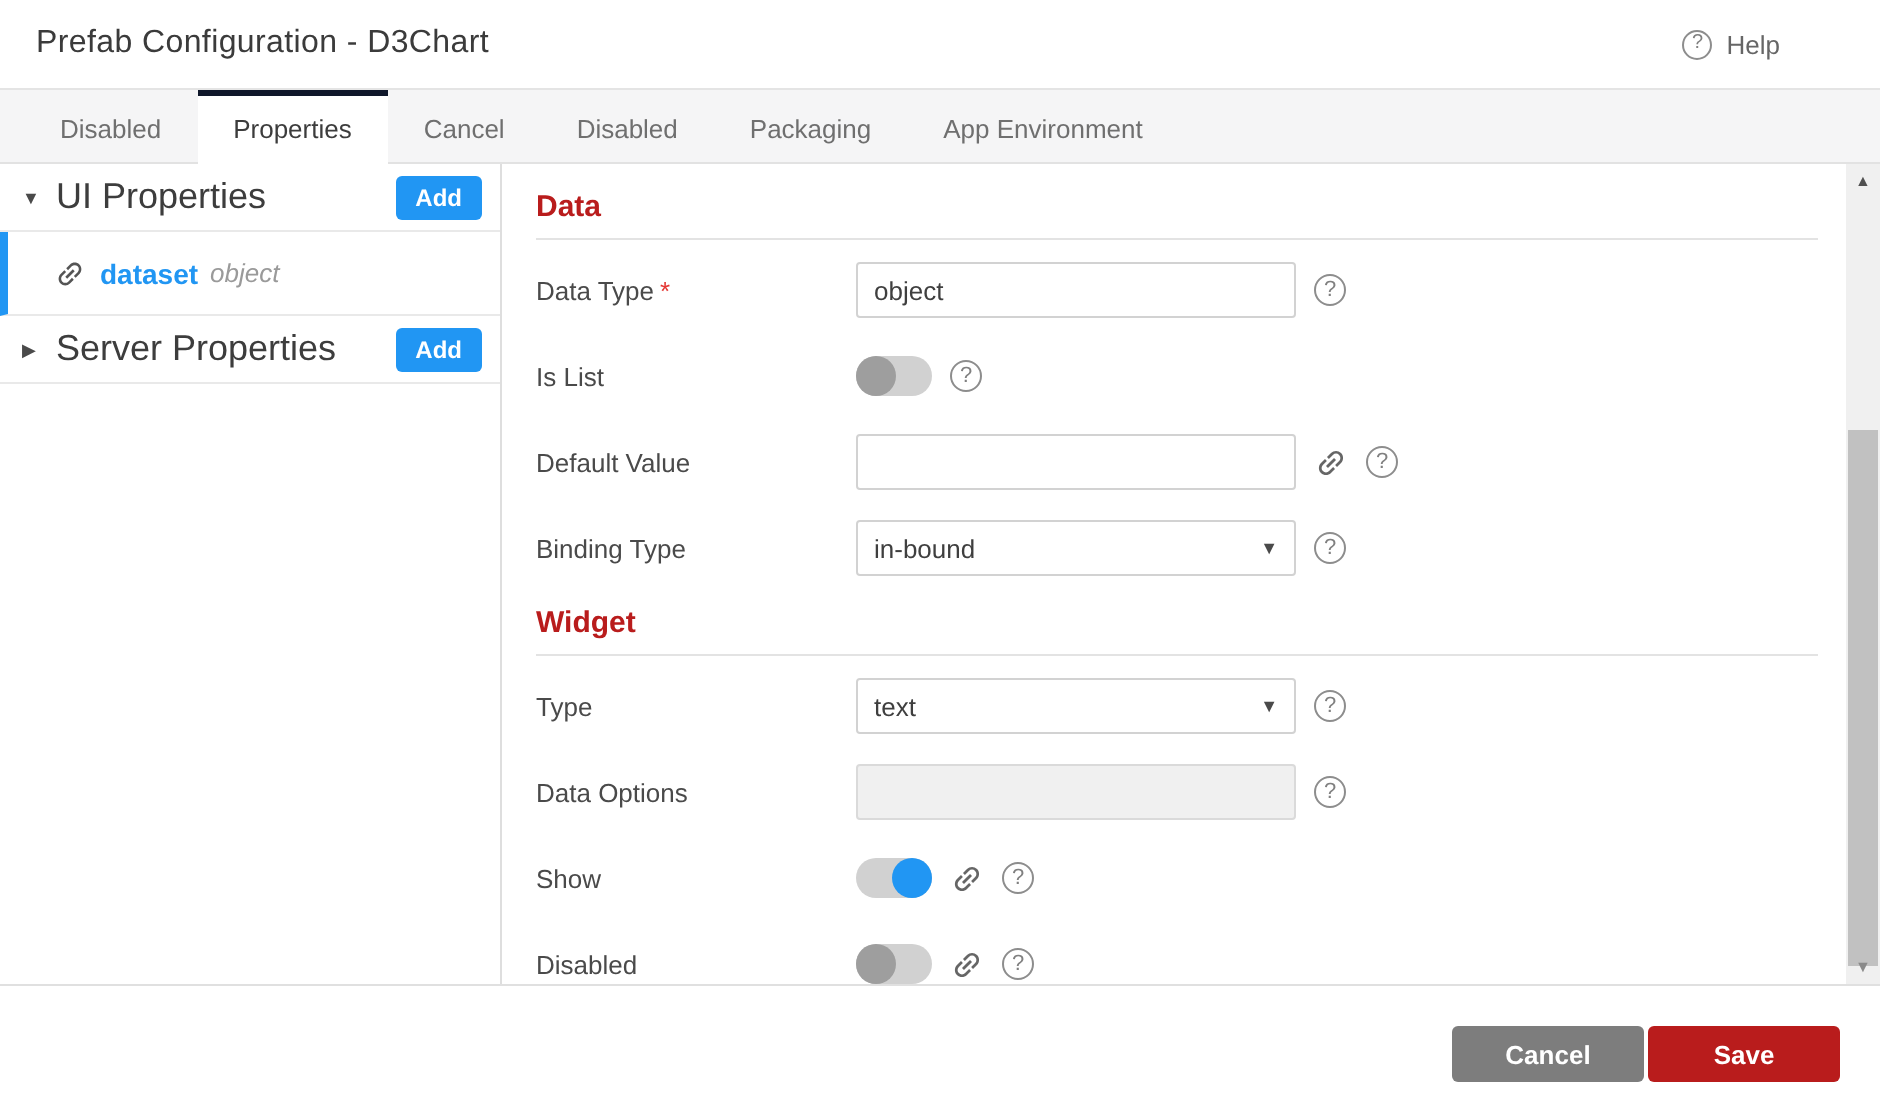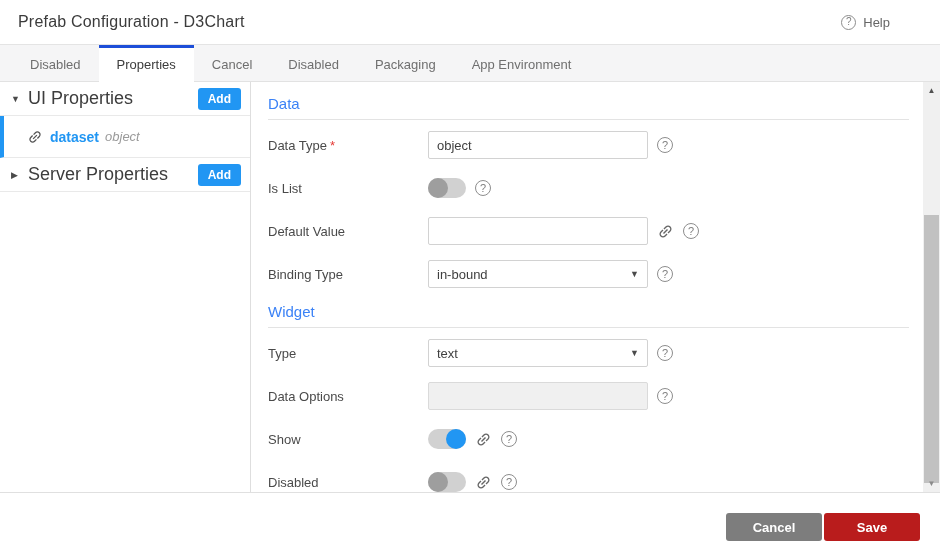--- a/index.html
+++ b/index.html
@@ -43,21 +43,21 @@
   }
   .tab {
     display: flex; align-items: center;
     padding: 0 18px;
     font-size: 13px; color: #6f6f6f;
     border-top: 3px solid transparent;
     cursor: pointer; position: relative;
   }
   .tab.active {
     background: #fff; color: #3c3c3c;
-    border-top: 3px solid #1d4ed8;
+    border-top: 3px solid #0f172a;
   }
   .tab.active::after {
     content: ""; position: absolute; left: 0; right: 0; bottom: -1px; height: 1px; background: #fff;
   }
 
   
   .body { flex: 0 0 410px; height: 410px; display: flex; overflow: hidden; }
 
   
   .sidebar { width: 251px; flex: 0 0 251px; border-right: 1px solid #dedede; background: #fff; }
@@ -87,21 +87,21 @@
     border-bottom: 1px solid #e9e9e9;
     cursor: pointer;
   }
   .prop-name { font-size: 14px; color: #2196f3; font-weight: bold; margin-left: 7px; }
   .prop-type { font-size: 13px; color: #9a9a9a; font-style: italic; margin-left: 6px; }
   .link-icon { display: inline-flex; transform: rotate(-45deg); }
 
   
   .content { flex: 1 1 auto; padding: 13px 14px 0 17px; background: #fff; overflow: hidden; }
   .section-title {
-    font-size: 15px; font-weight: normal; color: #3b82f6;
+    font-size: 15px; font-weight: bold; color: #b91c1c;
     padding-bottom: 7px; margin-bottom: 11px;
     border-bottom: 1px solid #e3e3e3;
   }
   .section-title.second { margin-top: 14px; }
   .frow { display: flex; align-items: center; height: 28px; margin-bottom: 15px; }
   .flabel { width: 160px; flex: 0 0 160px; font-size: 13px; color: #4a4a4a; }
   .req { color: #e53935; margin-left: 3px; }
   .finput, .fselect {
     width: 220px; height: 28px; flex: 0 0 220px;
     border: 1px solid #d2d2d2; border-radius: 2px;

